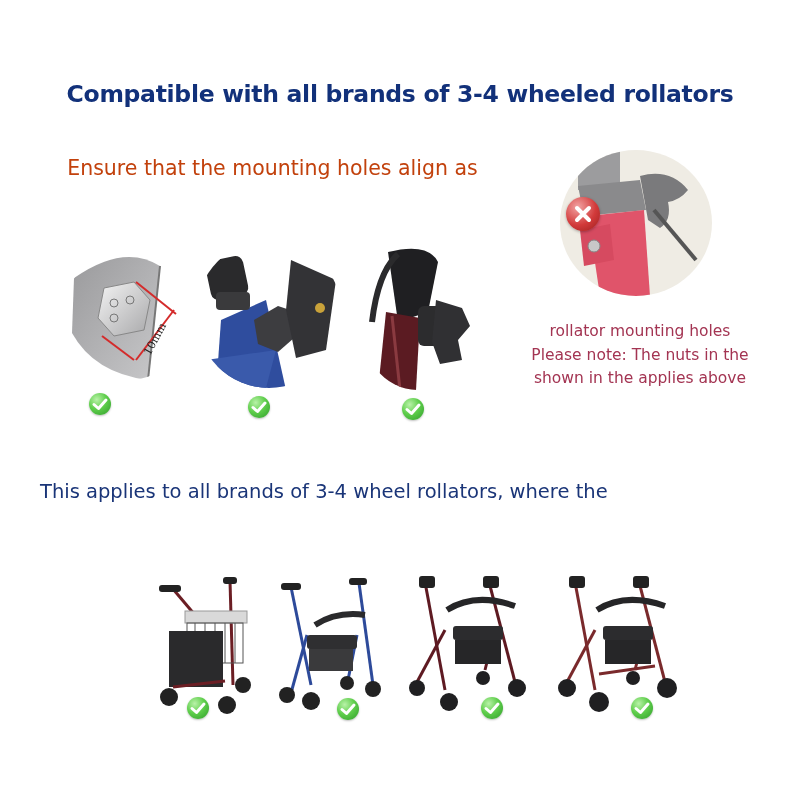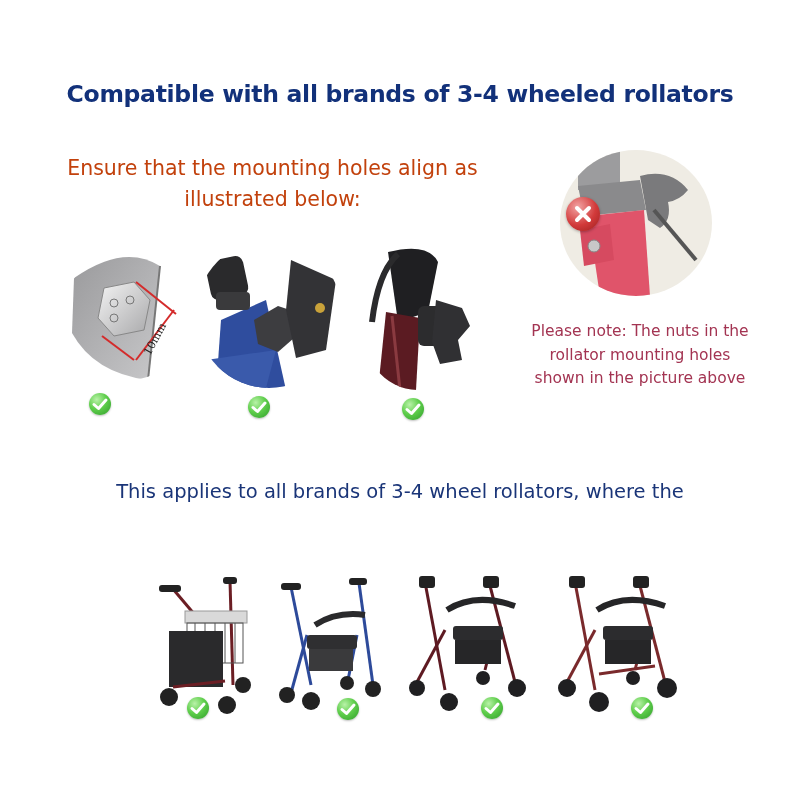--- a/index.html
+++ b/index.html
@@ -3,38 +3,37 @@
 <meta charset="utf-8">
 <style>
   html, body { margin:0; padding:0; }
   body { width:800px; height:800px; background:#ffffff; position:relative; overflow:hidden;
          font-family:"DejaVu Sans", sans-serif; }
   .abs { position:absolute; }
   .title { left:0; top:80px; width:800px; text-align:center; color:#12317a; font-weight:bold;
            font-size:23.5px; letter-spacing:-0.3px; }
   .subtitle { left:30px; top:153px; width:485px; text-align:center; color:#c2410c; font-size:20.5px; line-height:31px; }
   .note { left:512px; top:320px; width:256px; text-align:center; color:#a33452; font-size:15.5px; line-height:23.5px; }
-  .applies { left:40px; top:477px; width:720px; text-align:center; color:#1a3578; font-size:19.5px; line-height:29px; }
+  .applies { left:40px; top:477px; width:720px; text-align:left; color:#1a3578; font-size:19.5px; line-height:29px; }
   .circle { border-radius:50%; overflow:hidden; }
   .check { width:22px; height:22px; border-radius:50%;
            background:radial-gradient(circle at 35% 30%, #b9f2a8 0%, #5fce4c 45%, #2f9c2a 100%);
            box-shadow:0 1px 2px rgba(0,0,0,0.25); }
   .check svg { display:block; }
   .xmark { width:34px; height:34px; border-radius:50%;
            background:radial-gradient(circle at 35% 30%, #f2a4a4 0%, #d23a3a 55%, #9c1f1f 100%);
            box-shadow:0 1px 3px rgba(0,0,0,0.3); }
 </style>
 </head>
 <body>
 
 <div class="abs title">Compatible with all brands of 3-4 wheeled rollators</div>
 
 <div class="abs subtitle">
   <div>Ensure that the mounting holes align as</div>
-  <div>illustrated below:</div>
 </div>
 
 <div class="abs circle" style="left:64px; top:248px; width:128px; height:132px; background:#fff;">
   <svg width="128" height="132" viewBox="0 0 128 132">
     <defs>
       <linearGradient id="plate" x1="0" y1="0" x2="1" y2="1">
         <stop offset="0" stop-color="#9a9a9c"></stop>
           <stop offset="1" stop-color="#c8c8ca"></stop>
       </linearGradient>
       <linearGradient id="bolt" x1="0" y1="0" x2="1" y2="1">
@@ -104,23 +103,23 @@
     <circle cx="34" cy="96" r="6" fill="#c8c8c8" stroke="#888"></circle>
   </svg>
 </div>
 <div class="abs xmark" style="left:566px; top:197px;">
   <svg width="34" height="34" viewBox="0 0 34 34">
       <path d="M11 11 L23 23 M23 11 L11 23" stroke="#fff" stroke-width="4" stroke-linecap="round"></path>
     </svg>
 </div>
 
 <div class="abs note">
+  <div>rollator mounting holes</div>
   <div>Please note: The nuts in the</div>
-  <div>rollator mounting holes</div>
-  <div>shown in the picture above</div>
+  <div>shown in the applies above</div>
 </div>
 
 <div class="abs applies">
   <div>This applies to all brands of 3-4 wheel rollators, where the</div>
 </div>
 
 <div class="abs" style="left:155px; top:575px; width:100px; height:140px;">
   <svg width="100" height="140" viewBox="0 0 100 140">
     <line x1="18" y1="14" x2="40" y2="40" stroke="#6b1e24" stroke-width="3"></line>
     <line x1="75" y1="6" x2="78" y2="110" stroke="#6b1e24" stroke-width="3"></line>

